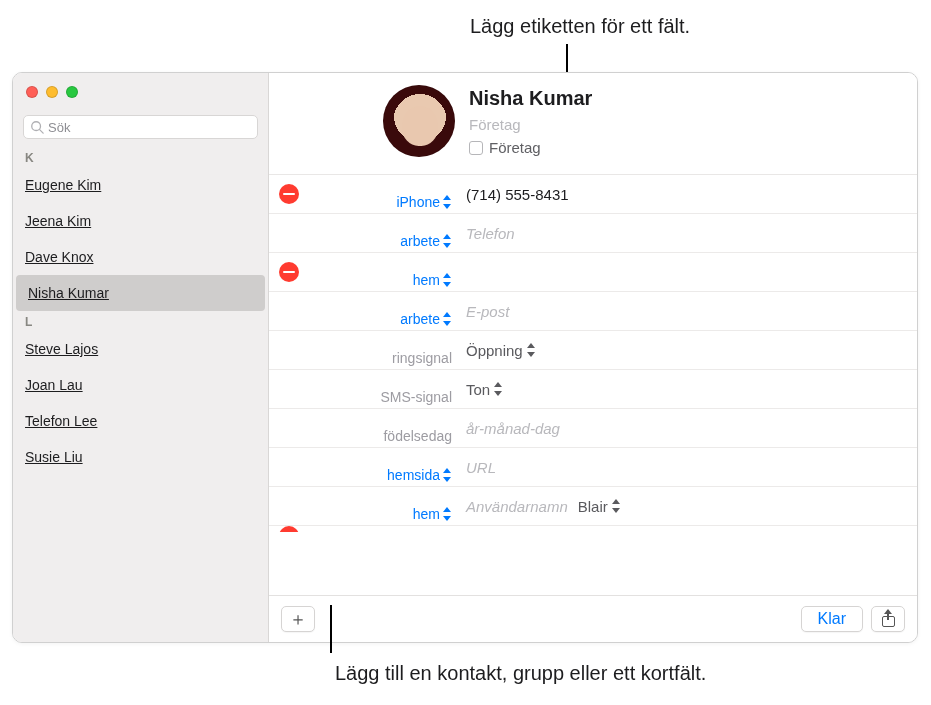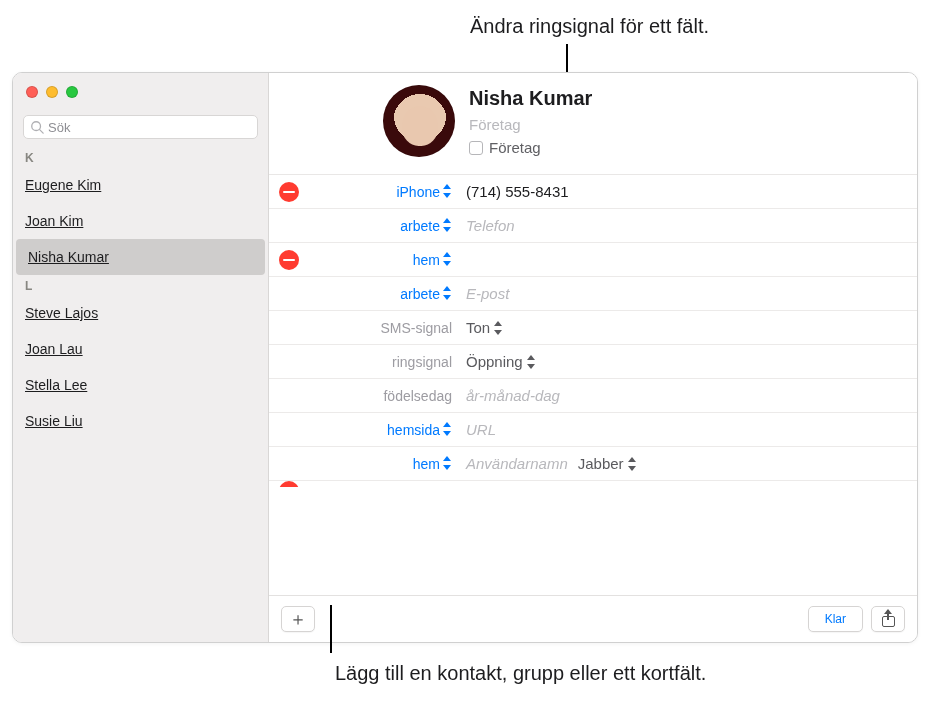--- a/index.html
+++ b/index.html
@@ -162,22 +162,23 @@
     position: relative; cursor: pointer;
   }
   .del-btn::after{
     content:""; position:absolute; left:4px; right:4px; top:9px;
     height:2px; background:#fff; border-radius:1px;
   }
   .label-cell {
     width: 145px;
     text-align: right;
     padding-right: 2px;
-    display:flex; justify-content:flex-end; align-items:flex-start;
+    display:flex; justify-content:flex-end; align-items:center;
     gap:2px;
+    margin-top:16px;
   }
   .label-blue { color:#007aff; }
   .label-gray { color:#9d9ca2; }
   .arrows {
     width:10px; height:14px; position:relative;
   }
   .arrows::before,.arrows::after{
     content:""; position:absolute; left:1px;
     border-left:4px solid transparent;
     border-right:4px solid transparent;
@@ -208,36 +209,36 @@
   .toolbar {
     border-top:1px solid #e3e1e0;
     display:flex; align-items:center;
     padding:10px 12px;
     gap:8px;
   }
   .btn {
     border:1px solid #d6d4d3; background:#fff;
     border-radius:5px; height:26px;
     display:inline-flex; align-items:center; justify-content:center;
-    padding:0 10px; font-size:12px; cursor:pointer;
+    padding:0 10px; font-size:16px; cursor:pointer;
     box-shadow:0 1px 1px rgba(0,0,0,.04);
   }
   .btn-add{ width:34px; padding:0; font-size:18px; color:#555;}
   .btn-done{ color:#007aff; font-weight:500; padding:0 16px;}
   .btn-share{ width:34px; padding:0;}
   .spacer{flex:1;}
   .share-icon{width:15px;height:17px;position:relative;}
   .share-icon .box{position:absolute;left:1px;top:5px;width:13px;height:11px;border:1.5px solid #555;border-radius:2px;}
   .share-icon .arr{position:absolute;left:6.5px;top:-1px;width:2px;height:10px;background:#555;}
   .share-icon .arr::before{content:"";position:absolute;left:-3px;top:-1px;border-left:4px solid transparent;border-right:4px solid transparent;border-bottom:5px solid #555;}
 </style>
 </head>
 <body>
 
-<div class="callout callout-top">Ändra ringsignal för ett fält.</div>
+<div class="callout callout-top">Lägg etiketten för ett fält.</div>
 <div class="callout-line cl-top"></div>
 
 <div class="window">
   <div class="tl-wrap">
     <span class="tl tl-red"></span>
     <span class="tl tl-yellow"></span>
     <span class="tl tl-green"></span>
   </div>
 
   <aside class="sidebar">
@@ -245,27 +246,28 @@
       <svg class="mag" viewBox="0 0 16 16">
           <circle cx="7" cy="7" r="5" fill="none" stroke="#8e8e93" stroke-width="1.5"></circle>
           <line x1="11" y1="11" x2="15" y2="15" stroke="#8e8e93" stroke-width="1.5" stroke-linecap="round"></line>
         </svg>
       <span>Sök</span>
     </div>
 
     <div class="contact-list">
       <div class="section-letter">K</div>
       <div class="contact-item"><span>Eugene Kim</span></div>
-      <div class="contact-item"><span>Joan Kim</span></div>
+      <div class="contact-item"><span>Jeena Kim</span></div>
+      <div class="contact-item"><span>Dave Knox</span></div>
       <div class="contact-item selected"><span>Nisha Kumar</span></div>
 
       <div class="section-letter">L</div>
       <div class="contact-item"><span>Steve Lajos</span></div>
       <div class="contact-item"><span>Joan Lau</span></div>
-      <div class="contact-item"><span>Stella Lee</span></div>
+      <div class="contact-item"><span>Telefon Lee</span></div>
       <div class="contact-item"><span>Susie Liu</span></div>
     </div>
   </aside>
 
   <section class="main">
     <div class="header">
       <div class="avatar">
         <div class="avatar-face"></div>
         <div class="avatar-hijab"></div>
       </div>
@@ -316,46 +318,46 @@
         <div class="label-cell label-blue">
           <span>arbete</span>
           <span class="arrows"></span>
         </div>
         <div class="value-cell value-placeholder">E-post</div>
       </div>
 
       <div class="row">
         <div class="row-del"></div>
         <div class="label-cell label-gray">
+          <span>ringsignal</span>
+        </div>
+        <div class="value-cell">
+          <span class="mini-select">
+            <span>Öppning</span>
+            <span class="arrows"></span>
+          </span>
+        </div>
+      </div>
+
+      <div class="row">
+        <div class="row-del"></div>
+        <div class="label-cell label-gray">
           <span>SMS-signal</span>
         </div>
         <div class="value-cell">
           <span class="mini-select">
             <span>Ton</span>
             <span class="arrows"></span>
           </span>
         </div>
       </div>
 
       <div class="row">
         <div class="row-del"></div>
         <div class="label-cell label-gray">
-          <span>ringsignal</span>
-        </div>
-        <div class="value-cell">
-          <span class="mini-select">
-            <span>Öppning</span>
-            <span class="arrows"></span>
-          </span>
-        </div>
-      </div>
-
-      <div class="row">
-        <div class="row-del"></div>
-        <div class="label-cell label-gray">
           <span>födelsedag</span>
         </div>
         <div class="value-cell value-placeholder">år-månad-dag</div>
       </div>
 
       <div class="row">
         <div class="row-del"></div>
         <div class="label-cell label-blue">
           <span>hemsida</span>
           <span class="arrows"></span>
@@ -365,21 +367,21 @@
 
       <div class="row">
         <div class="row-del"></div>
         <div class="label-cell label-blue">
           <span>hem</span>
           <span class="arrows"></span>
         </div>
         <div class="value-cell">
           <span class="value-placeholder">Användarnamn</span>
           <span class="mini-select">
-            <span>Jabber</span>
+            <span>Blair</span>
             <span class="arrows"></span>
           </span>
         </div>
       </div>
 
       <div class="peek-del">
         <button class="del-btn"></button>
       </div>
     </div>
 

